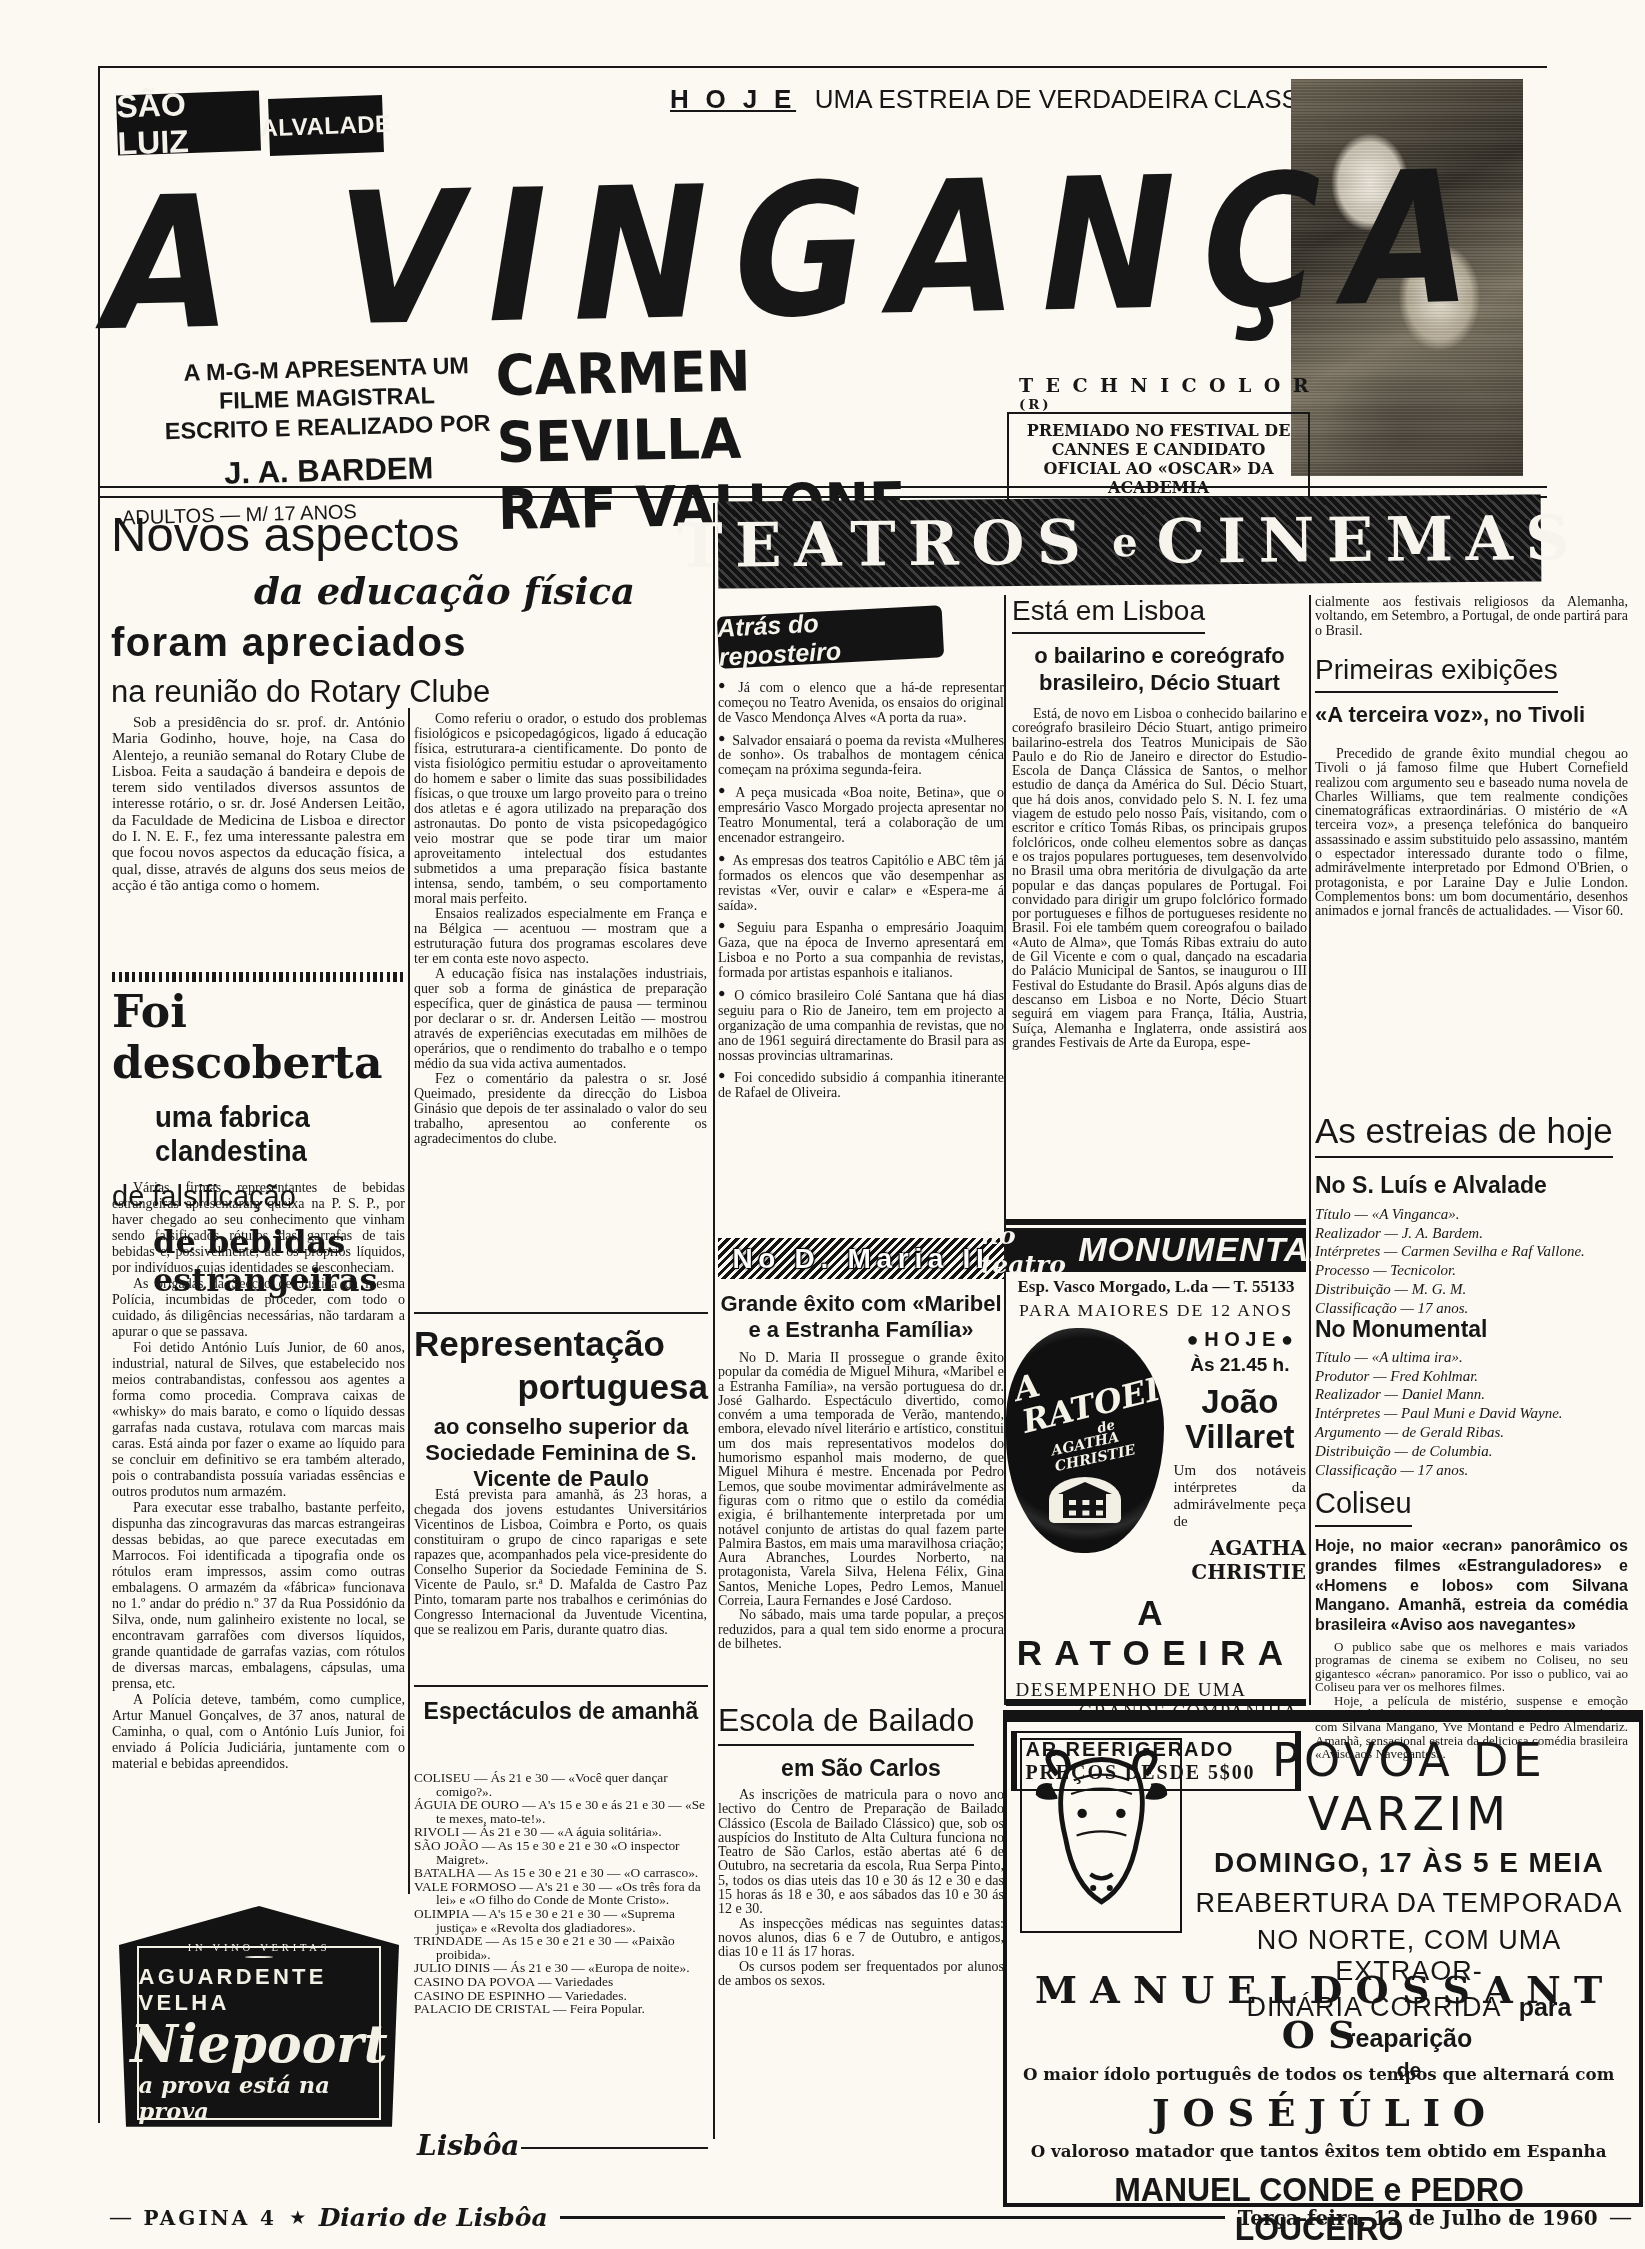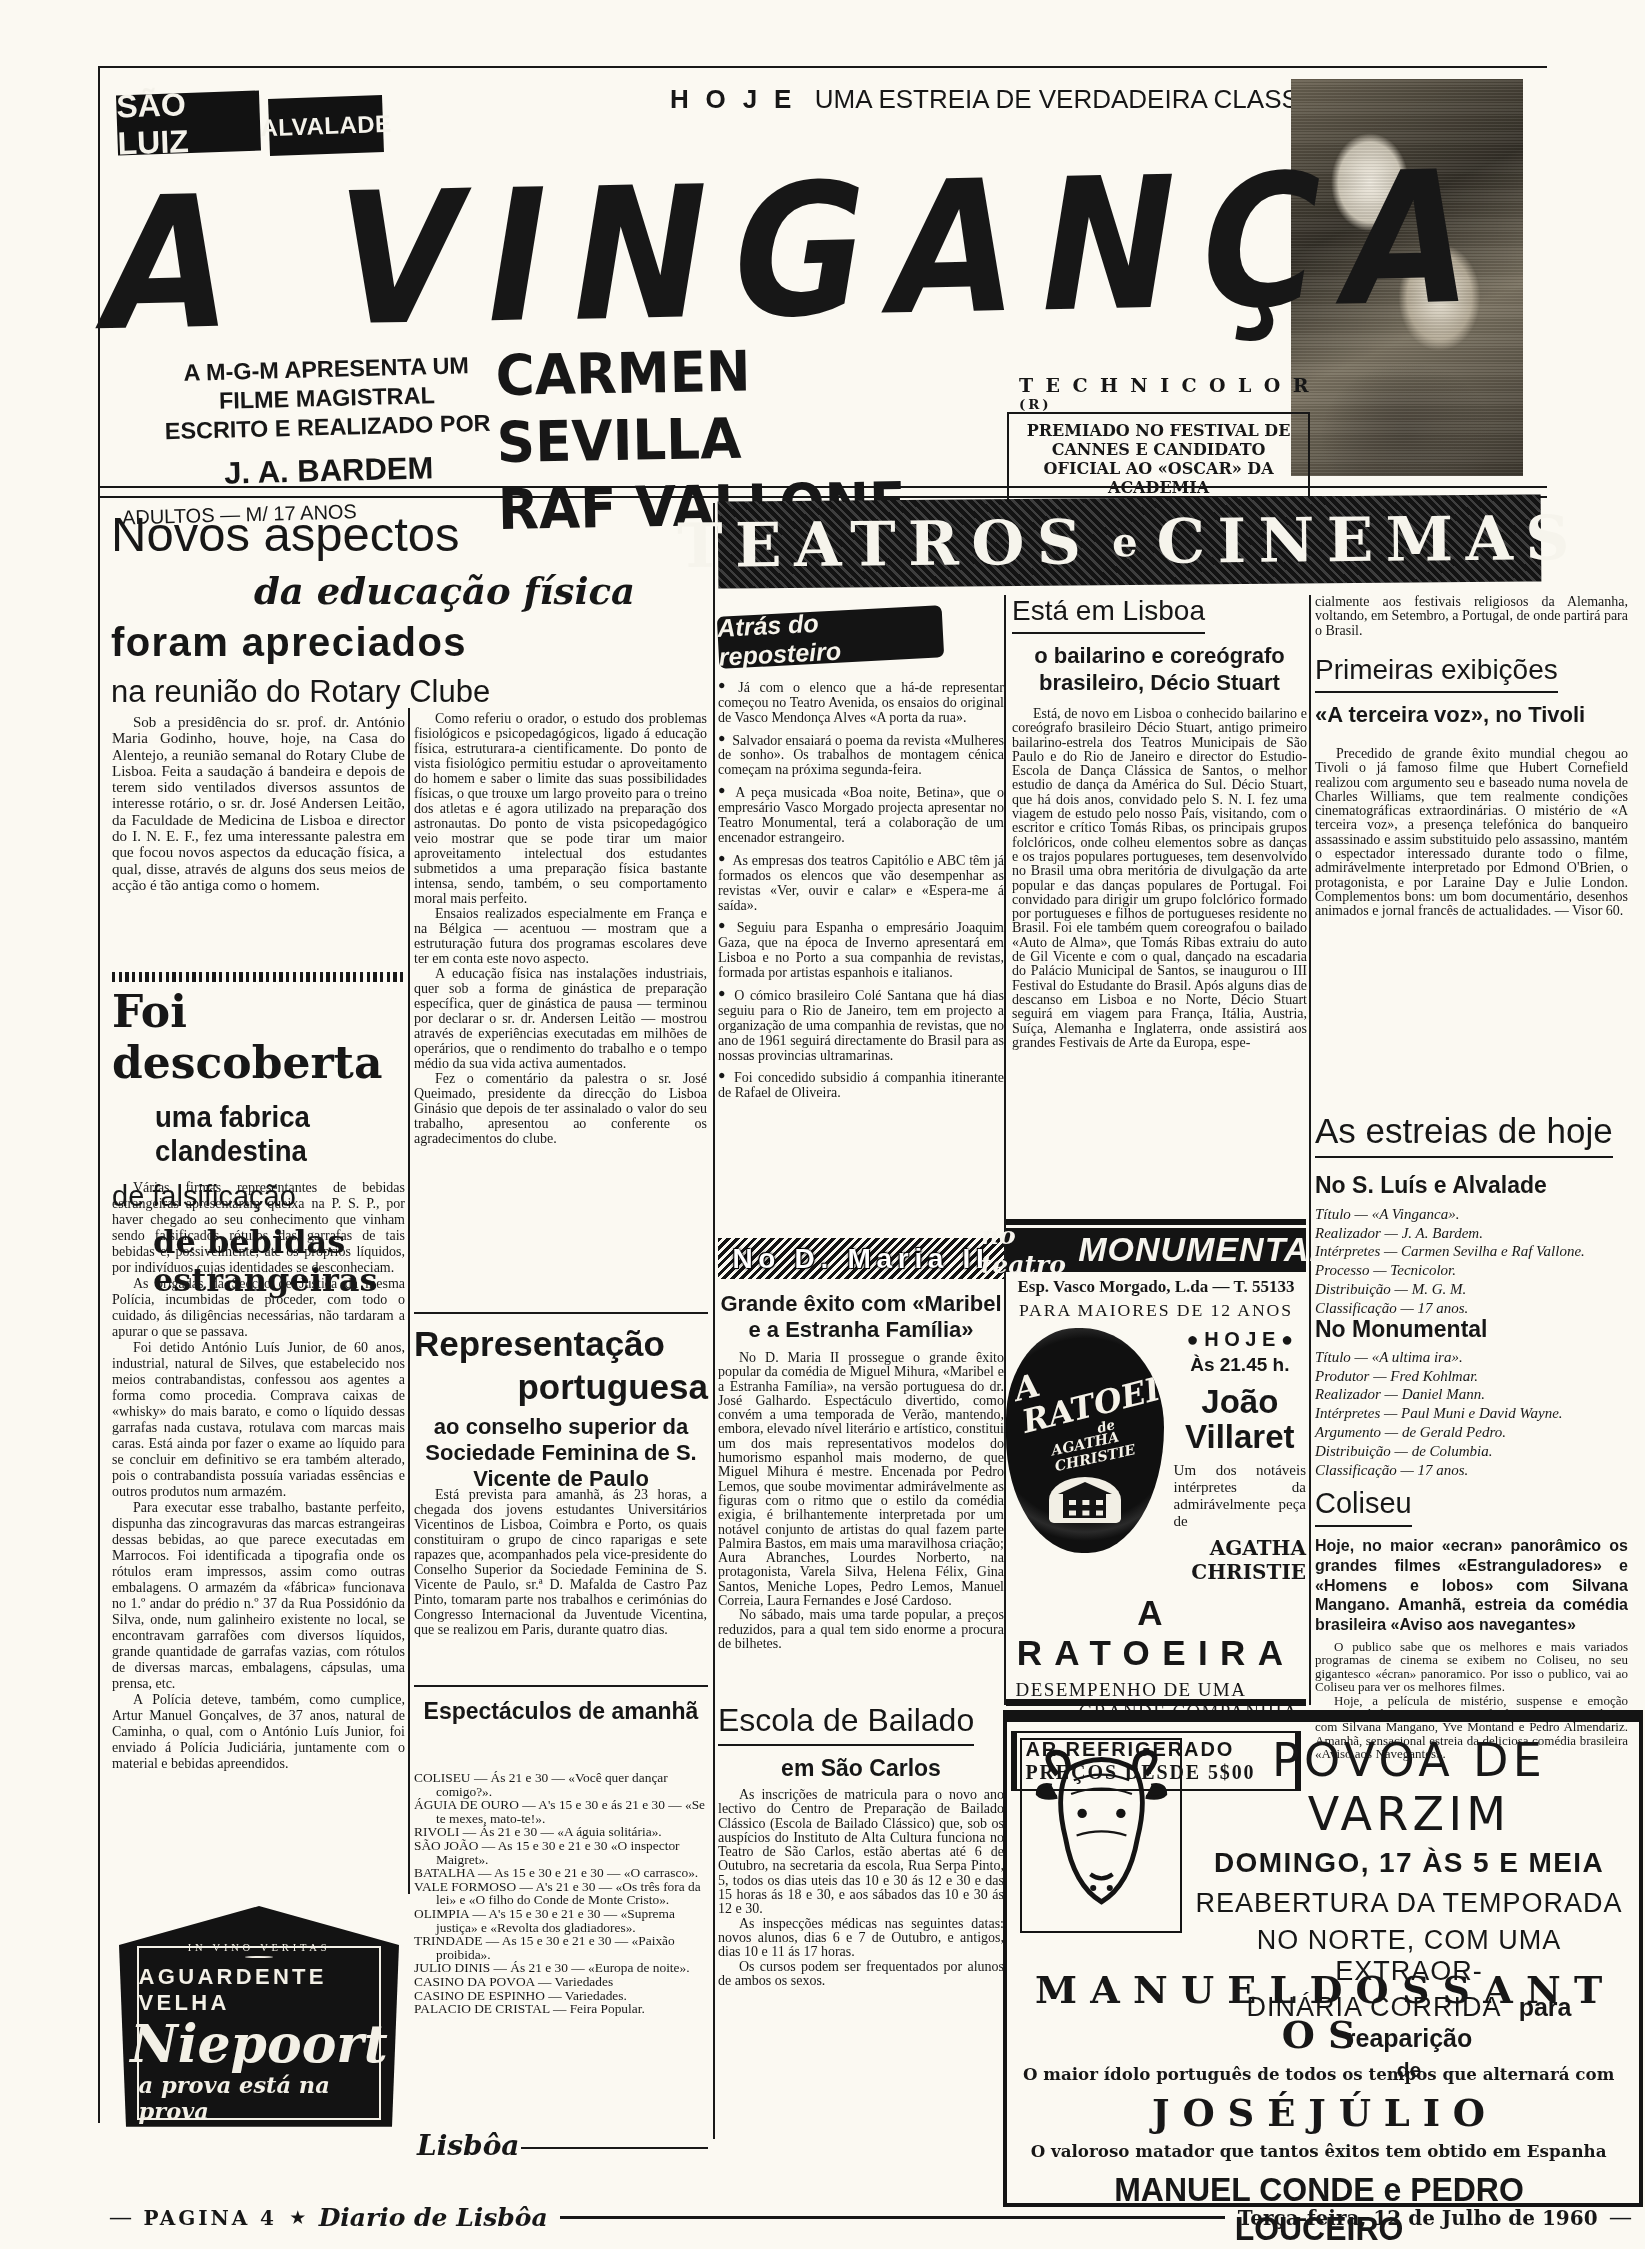--- a/index.html
+++ b/index.html
@@ -58,21 +58,21 @@
   <div class="abs vr" style="left:98px;top:66px;height:2057px;"></div>
 
   <div class="abs badge sans b" style="left:117px;top:93px;width:143px;height:60px;font-size:32px;transform:rotate(-2deg);">
       <span>SÃO LUIZ</span>
     </div>
   <div class="abs badge sans b" style="left:269px;top:97px;width:114px;height:57px;font-size:24px;transform:rotate(-2deg);letter-spacing:0.5px;">
       <span>ALVALADE</span>
     </div>
 
   <div class="abs sans" style="left:670px;top:84px;width:813px;font-size:26px;">
-    <span class="b" style="letter-spacing:4.8px;">H O J E</span>
+    <span class="b" style="letter-spacing:4.8px;text-decoration:underline;">H O J E</span>
     <span style="margin-left:11.5px;">UMA ESTREIA DE VERDADEIRA CLASSE !</span>
   </div>
 
   <div class="abs photo" style="left:1291px;top:79px;width:232px;height:397px;"></div>
 
   <div class="abs dj bigtitle" style="left:122px;top:158px;font-size:143px;z-index:2;"><span>A VINGANÇA</span></div>
 
   <div class="abs sans ctr" style="left:120px;top:355px;width:416px;transform:rotate(-1.5deg);">
     <p class="b" style="font-size:23.4px;line-height:29px;">A M-G-M APRESENTA UM</p>
     <p class="b" style="font-size:23.4px;line-height:29px;">FILME MAGISTRAL</p>
@@ -285,21 +285,21 @@
       <p>Classificação — 17 anos.</p>
     </div>
   </div>
   <div class="abs" style="left:1315px;top:1316px;width:313px;">
     <p class="sans b" style="font-size:23px;">No Monumental</p>
     <div class="serif i credits" style="font-size:15px;line-height:16px;margin-top:5.7px;">
       <p>Título — «A ultima ira».</p>
       <p>Produtor — Fred Kohlmar.</p>
       <p>Realizador — Daniel Mann.</p>
       <p>Intérpretes — Paul Muni e David Wayne.</p>
-      <p>Argumento — de Gerald Pedro.</p>
+      <p>Argumento — de Gerald Ribas.</p>
       <p>Distribuição — de Columbia.</p>
       <p>Classificação — 17 anos.</p>
     </div>
   </div>
 
   <div class="abs" style="left:1315px;top:1487px;width:313px;">
     <p class="sans rule-under" style="font-size:29px;display:inline-block;">Coliseu</p>
     <p class="sans b just" style="font-size:16px;line-height:19.6px;margin-top:9.6px;">Hoje, no maior «ecran» panorâmico os grandes filmes «Estranguladores» e «Homens e lobos» com Silvana Mangano. Amanhã, estreia da comédia brasileira «Aviso aos navegantes»</p>
     <p class="serif just" style="font-size:13px;line-height:13.4px;margin-top:5.7px;text-indent:19px;">O publico sabe que os melhores e mais variados programas de cinema se exibem no Coliseu, no seu gigantesco «écran» panoramico. Por isso o publico, vai ao Coliseu para ver os melhores filmes.</p>
     <p class="serif just" style="font-size:13px;line-height:13.4px;text-indent:19px;">Hoje, a película de mistério, suspense e emoção «Estranguladores» e a super-produção «Homens e Lobos», com Silvana Mangano, Yve Montand e Pedro Almendariz. Amanhã, sensacional estreia da deliciosa comédia brasileira «Aviso aos Navegantes».</p>

